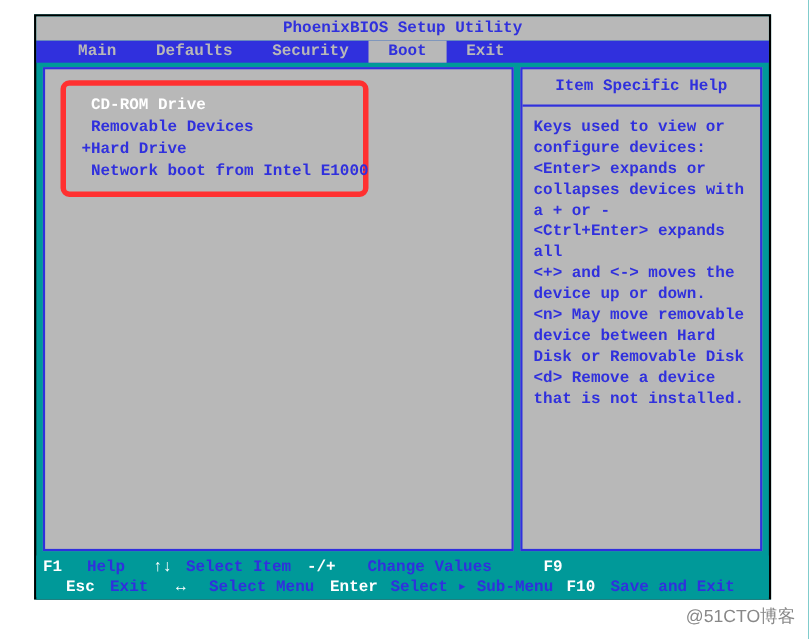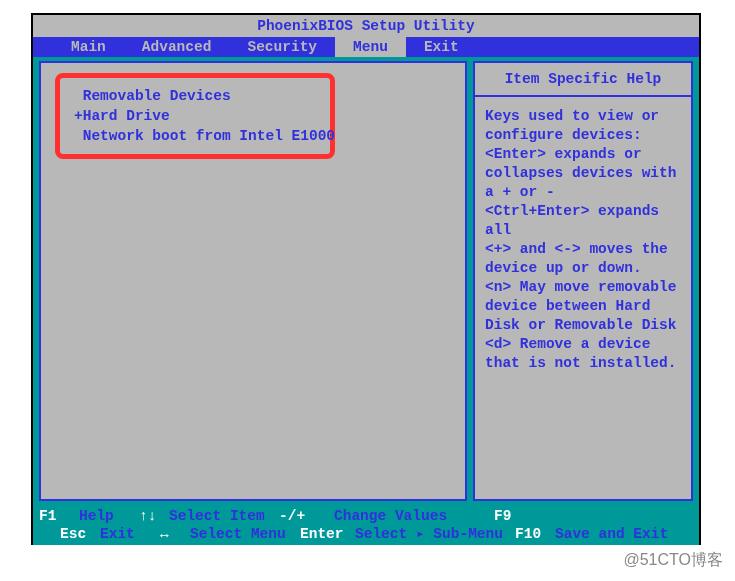--- a/index.html
+++ b/index.html
@@ -120,29 +120,30 @@
 <body>
 
 <div class="bios-outer">
 
   <div class="title-bar">
     <span>PhoenixBIOS Setup Utility</span>
   </div>
 
   <div class="menu-bar">
     <div class="menu-item">Main</div>
-    <div class="menu-item">Advanced</div>
+    <div class="menu-item">Defaults</div>
     <div class="menu-item">Security</div>
-    <div class="menu-item active">Menu</div>
+    <div class="menu-item active">Boot</div>
     <div class="menu-item">Exit</div>
   </div>
 
   <div class="content-area">
     <div class="left-panel">
       <div class="boot-list">
+        <div class="boot-item selected"><span> </span><span>CD-ROM Drive</span></div>
         <div class="boot-item normal"><span> </span><span>Removable Devices</span></div>
         <div class="boot-item normal"><span>+</span><span>Hard Drive</span></div>
         <div class="boot-item normal"><span> </span><span>Network boot from Intel E1000</span></div>
       </div>
     </div>
     <div class="right-panel">
       <div class="help-title">Item Specific Help</div>
       <div class="help-body" style="white-space: pre-line;">Keys used to view or configure devices:
 &lt;Enter&gt; expands or collapses devices with a + or -
 &lt;Ctrl+Enter&gt; expands all

